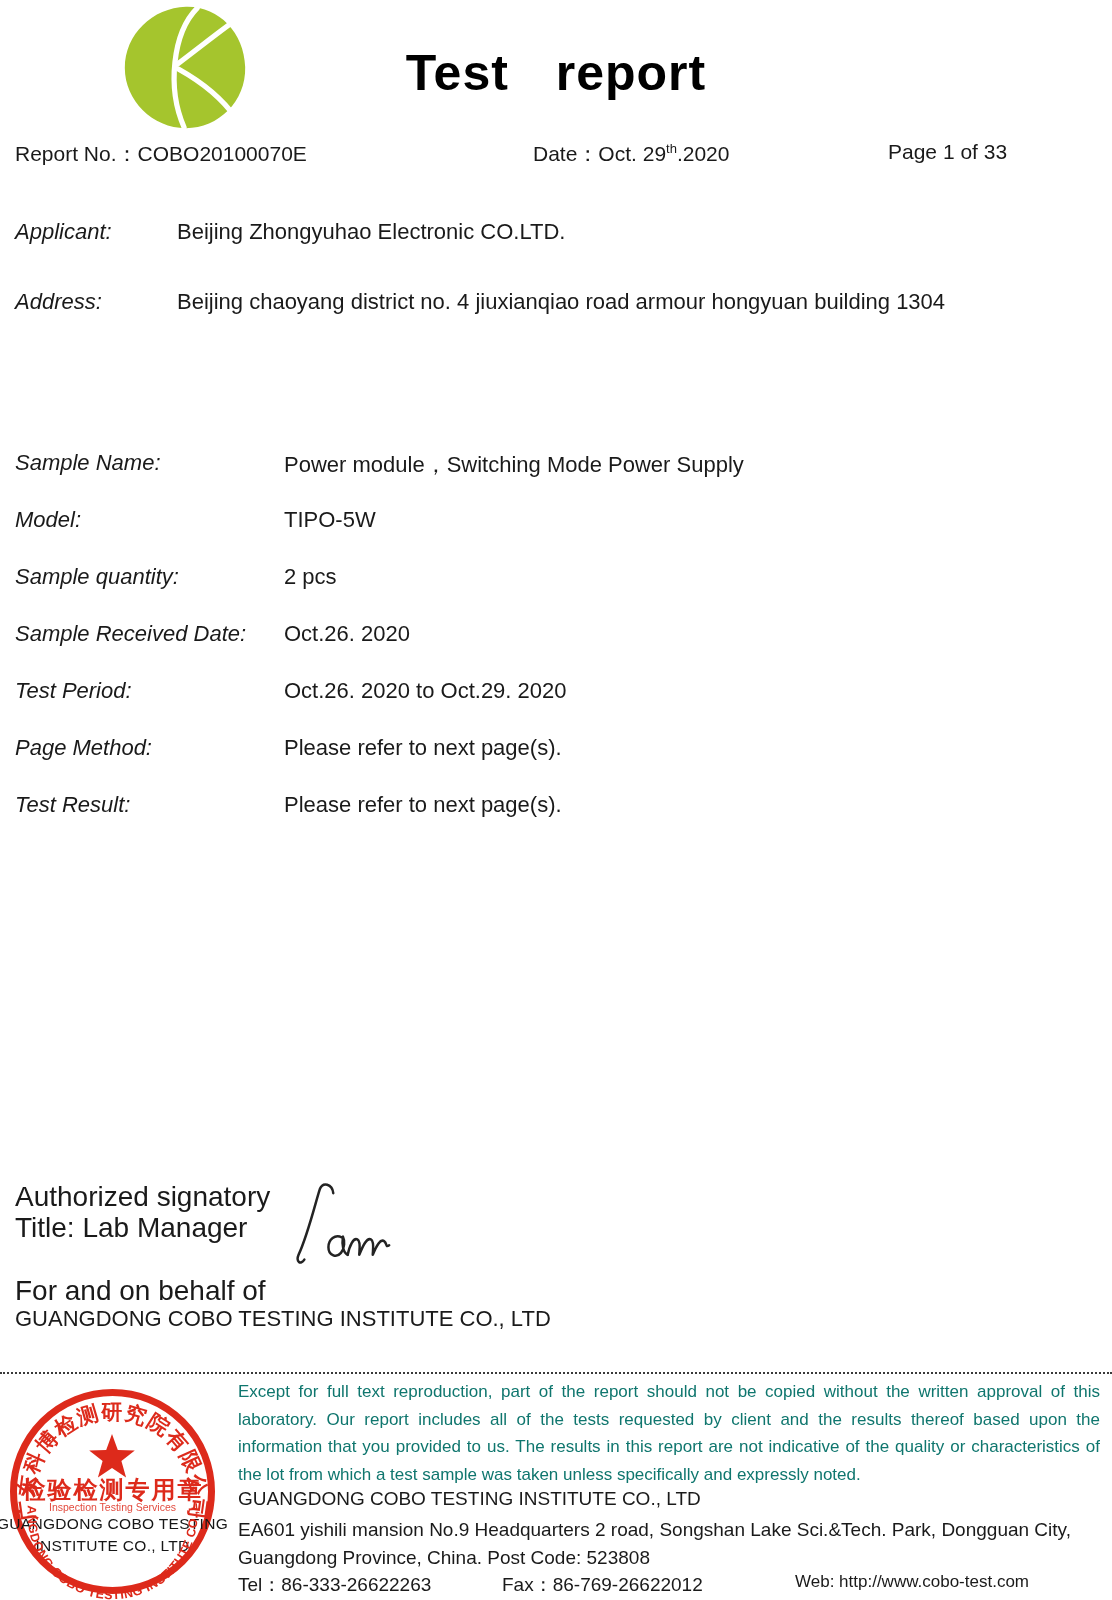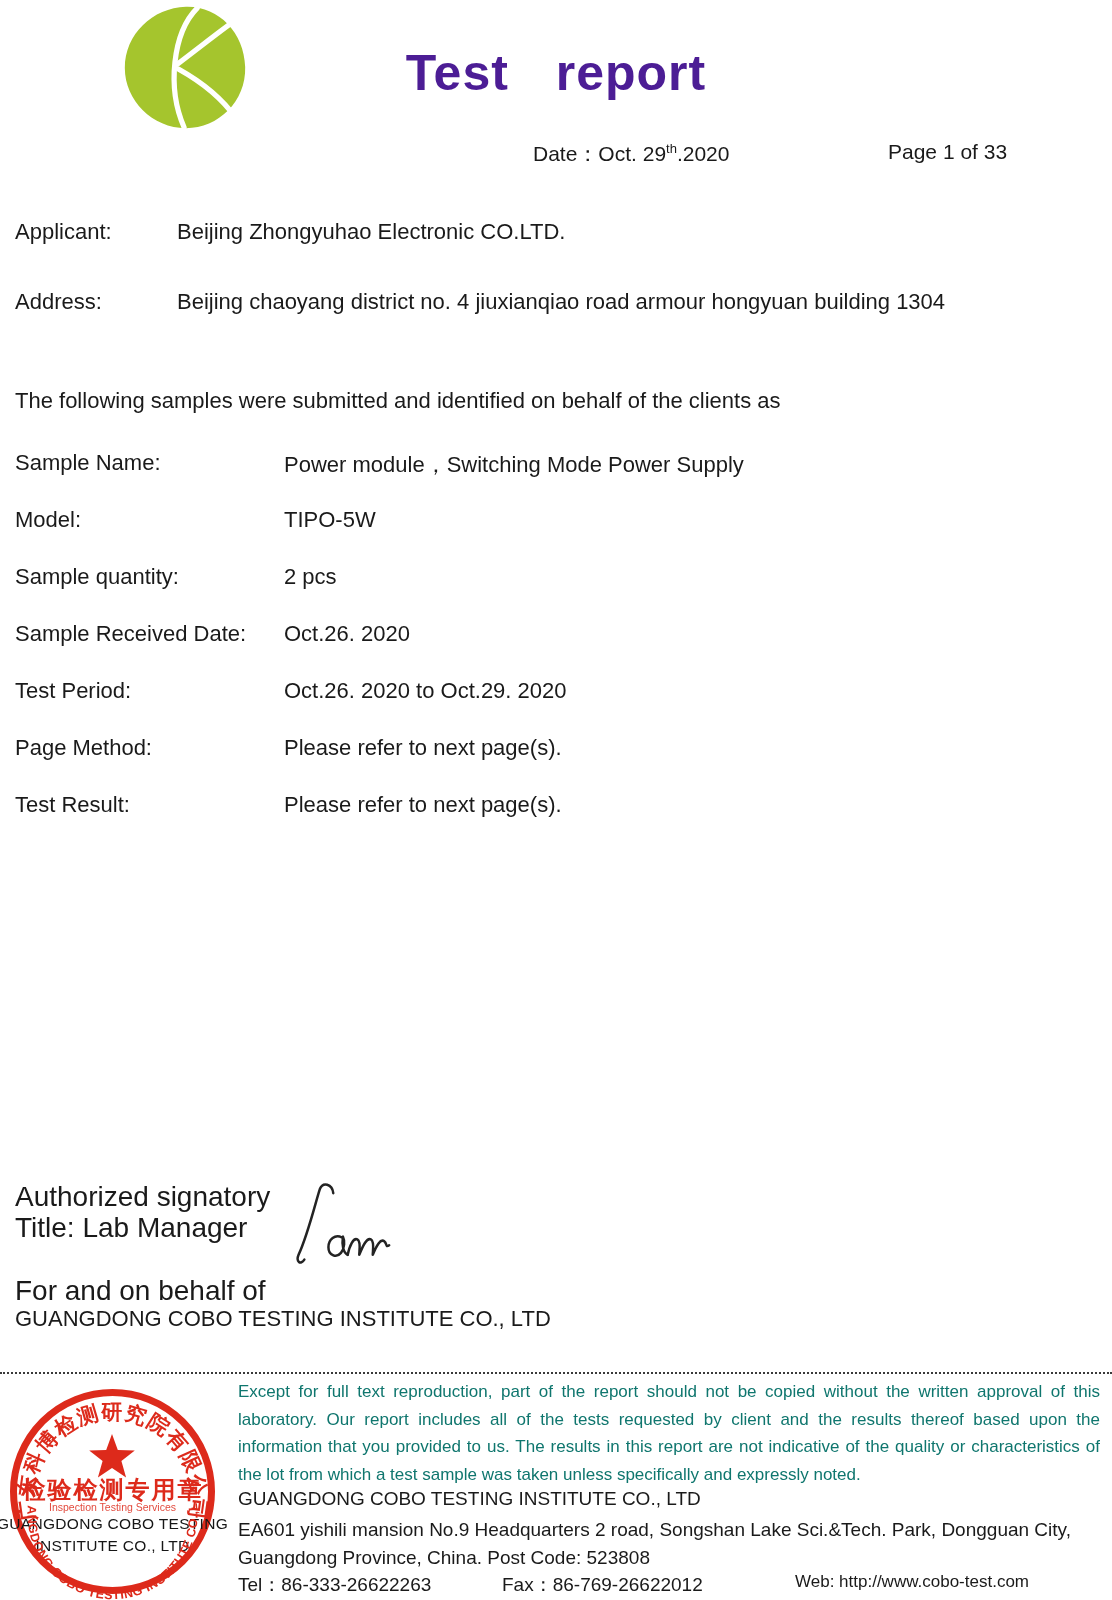--- a/index.html
+++ b/index.html
@@ -8,29 +8,29 @@
     width:1112px;height:1600px;
     background:#ffffff;
     font-family:"Liberation Sans","DejaVu Sans",sans-serif;
     color:#1a1a1a;
     overflow:hidden;
   }
   .abs{position:absolute;}
   .logo{left:118px;top:4px;width:134px;height:128px;}
   .title{
     left:0;top:44px;width:1112px;margin:0;
-    text-align:center;font-size:50px;font-weight:bold;color:#4c1d95;
+    text-align:center;font-size:50px;font-weight:bold;color:#000000;
     word-spacing:32px;letter-spacing:1px;
   }
   .hdr{top:140px;font-size:21px;white-space:nowrap;}
   .hdr-report{left:15px;}
   .hdr-date{left:533px;}
   .hdr-page{left:888px;}
   sup.ord{font-size:13px;vertical-align:super;line-height:0;}
-  .row-label{position:absolute;left:15px;font-size:22px;white-space:nowrap;}
+  .row-label{position:absolute;left:15px;font-size:22px;white-space:nowrap;font-style:italic;}
   .row-value{position:absolute;font-size:22px;white-space:nowrap;}
   .val-a{left:177px;}
   .val-b{left:284px;}
   .intro{left:15px;top:388px;font-size:22px;white-space:nowrap;}
   .sig-text{left:15px;font-size:28px;white-space:nowrap;}
   .sig-company{left:15px;top:1306px;font-size:22px;white-space:nowrap;}
   .signature-svg{left:287px;top:1178px;width:106px;height:92px;}
   .dotline{left:0;top:1372px;width:1112px;height:0;border-top:2px dotted #3a3a3a;}
   .stamp{left:8px;top:1388px;width:209px;height:209px;overflow:visible;}
   .seal-cn-arc{font-size:21px;font-weight:bold;letter-spacing:1.5px;}
@@ -55,33 +55,33 @@
 
   <svg class="abs logo" viewBox="0 0 140 134">
     <path d="M71,3 C36,4 7,32 7,67 C7,101 36,130 71,130 C105,130 134,102 133,66 C132,30 105,2 71,3 Z" fill="#a5c52d"></path>
     <path d="M83,4 C57,30 51,88 69,129" stroke="#ffffff" stroke-width="5.5" fill="none" stroke-linecap="round"></path>
     <path d="M62,63 C86,45 108,27 127,14" stroke="#ffffff" stroke-width="5.5" fill="none" stroke-linecap="round"></path>
     <path d="M63,68 C90,83 111,102 123,119" stroke="#ffffff" stroke-width="5.5" fill="none" stroke-linecap="round"></path>
   </svg>
 
   <h1 class="abs title">Test report</h1>
 
+  <span class="abs hdr hdr-report"><span>Report No.：</span><span>COBO20100070E</span></span>
   <span class="abs hdr hdr-date"><span>Date：</span><span>Oct. 29</span><sup class="ord">th</sup><span>.2020</span></span>
   <span class="abs hdr hdr-page">Page 1 of 33</span>
 
   <div>
     <span class="row-label" style="top:219px">Applicant:</span>
     <span class="row-value val-a" style="top:219px">Beijing Zhongyuhao Electronic CO.LTD.</span>
   </div>
   <div>
     <span class="row-label" style="top:289px">Address:</span>
     <span class="row-value val-a" style="top:289px">Beijing chaoyang district no. 4 jiuxianqiao road armour hongyuan building 1304</span>
   </div>
 
-  <span class="abs intro">The following samples were submitted and identified on behalf of the clients as</span>
 
   <div>
     <span class="row-label" style="top:450px">Sample Name:</span>
     <span class="row-value val-b" style="top:450px">Power module，Switching Mode Power Supply</span>
   </div>
   <div>
     <span class="row-label" style="top:507px">Model:</span>
     <span class="row-value val-b" style="top:507px">TIPO-5W</span>
   </div>
   <div>

